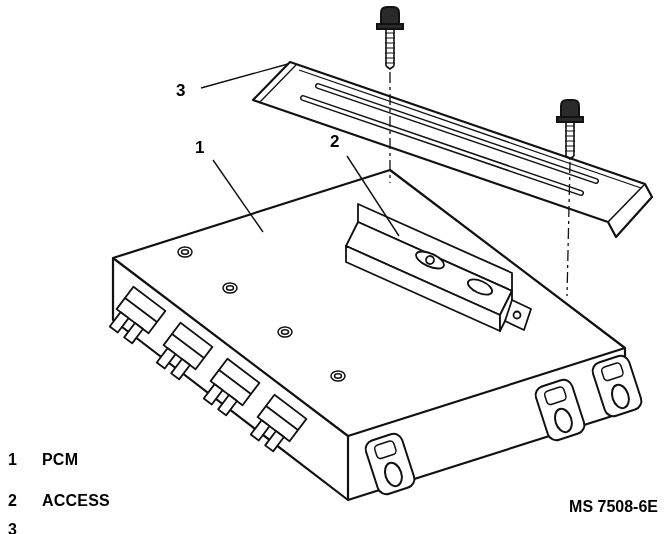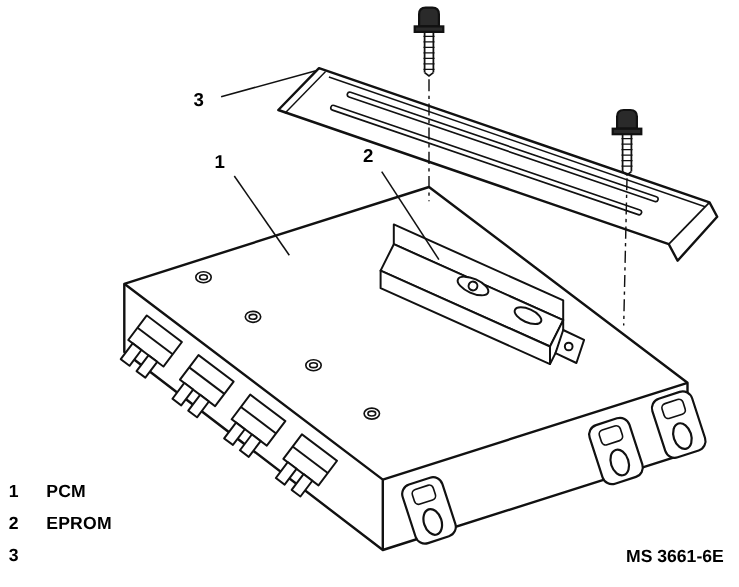--- a/index.html
+++ b/index.html
@@ -28,21 +28,21 @@
   .legend-row {
     display: flex;
     align-items: baseline;
     font-weight: bold;
     font-size: 16px;
     line-height: 19px;
     margin-bottom: 10px;
     color: #000;
   }
   .legend-num { width: 34px; }
-  .legend-label { letter-spacing: 0.2px; }
+  .legend-label { letter-spacing: 0.2px; margin-top: 12px; }
   .figure-code {
     position: absolute;
     right: 14px;
     top: 498px;
     font-weight: bold;
     font-size: 16px;
     color: #000;
   }
 </style>
 </head>
@@ -172,22 +172,22 @@
   <div class="callout" style="left:195px; top:139px;">1</div>
   <div class="callout" style="left:330px; top:133px;">2</div>
 
   <div class="legend">
     <div class="legend-row">
       <span class="legend-num">1</span>
       <span class="legend-label">PCM</span>
     </div>
     <div class="legend-row">
       <span class="legend-num">2</span>
-      <span class="legend-label">EPROM</span>
+      <span class="legend-label">ACCESS</span>
     </div>
     <div class="legend-row">
       <span class="legend-num">3</span>
     </div>
   </div>
 
-  <div class="figure-code">MS 3661-6E</div>
+  <div class="figure-code">MS 7508-6E</div>
 
 </div>
 
 </body></html>

